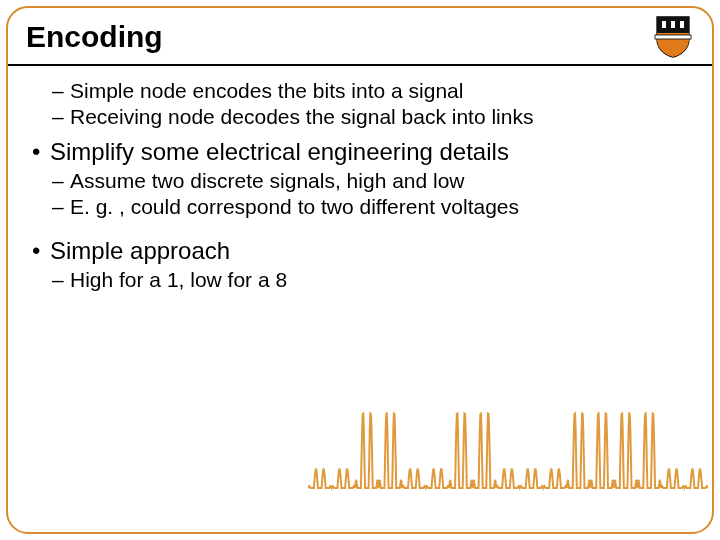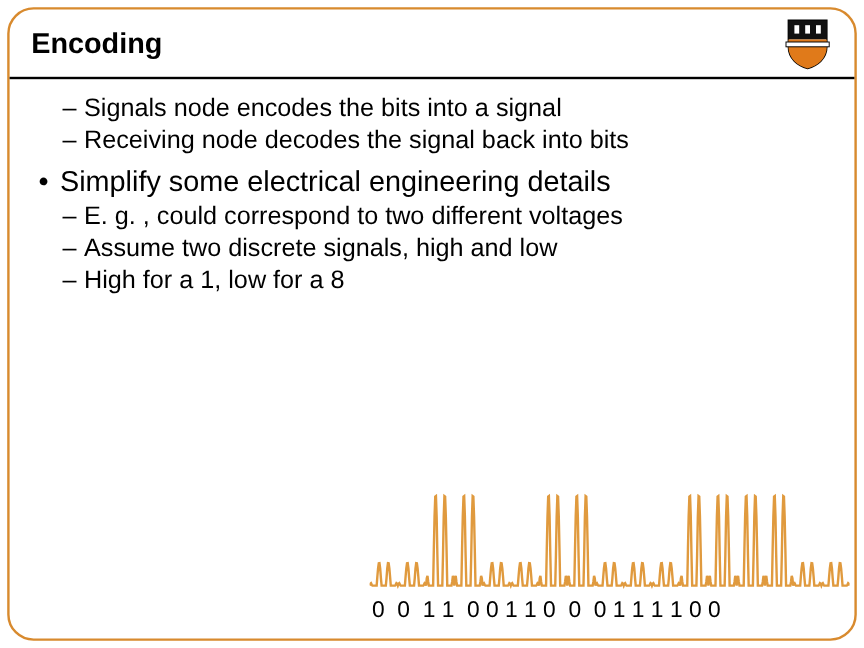--- a/index.html
+++ b/index.html
@@ -18,21 +18,21 @@
     border-radius: 22px;
     background: #fff;
   }
   .title-row {
     padding: 8px 18px 6px 18px;
     display: flex;
     align-items: center;
     justify-content: space-between;
   }
   .title {
-    font-size: 24px;
+    font-size: 30px;
     font-weight: bold;
     color: #000;
   }
   .shield {
     width: 42px;
     height: 42px;
     display: flex;
     align-items: center;
     justify-content: center;
   }
@@ -103,29 +103,29 @@
         <rect x="18" y="6" width="4" height="7" fill="#fff"></rect>
         <rect x="27" y="6" width="4" height="7" fill="#fff"></rect>
         <path d="M4 18 H36 V24 C36 34 28 40 20 42 C12 40 4 34 4 24 Z" fill="#e07a1a"></path>
         <rect x="2" y="20" width="36" height="4" fill="#fff" stroke="#000" stroke-width="0.8"></rect>
       </svg>
     </div>
   </div>
   <div class="divider"></div>
 
   <div class="content">
-    <div class="b2">Signals node encodes the bits into a signal</div>
-    <div class="b2">Receiving node decodes the signal back into bits</div>
+    <div class="b2">Simple node encodes the bits into a signal</div>
+    <div class="b2">Receiving node decodes the signal back into links</div>
 
     <div class="b1" style="">Simplify some electrical engineering details</div>
+    <div class="b2">Assume two discrete signals, high and low</div>
     <div class="b2">E. g. , could correspond to two different voltages</div>
-    <div class="b2">Assume two discrete signals, high and low</div>
 
+    <div class="b1" style="margin-top:16px">Simple approach</div>
     <div class="b2">High for a 1, low for a 8</div>
   </div>
 
   <div class="wave-container">
     <svg id="wave-svg" viewBox="0 0 400 100" width="400" height="100">
         <path d="M0.00 96.00 L0.59 94.46 L1.18 93.98 L1.76 95.20 L2.35 96.00 L2.94 96.00 L3.53 96.00 L4.12 96.00 L4.71 96.00 L5.29 96.00 L5.88 96.00 L6.47 88.41 L7.06 81.60 L7.65 77.47 L8.24 77.36 L8.82 81.63 L9.41 89.53 L10.00 96.00 L10.59 96.00 L11.18 96.00 L11.76 96.00 L12.35 96.00 L12.94 96.00 L13.53 96.00 L14.12 89.53 L14.71 81.63 L15.29 77.36 L15.88 77.47 L16.47 81.60 L17.06 88.41 L17.65 96.00 L18.24 96.00 L18.82 96.00 L19.41 96.00 L20.00 96.00 L20.59 96.00 L21.18 96.00 L21.76 95.20 L22.35 93.98 L22.94 94.46 L23.53 96.00 L23.53 96.00 L24.12 94.46 L24.71 93.98 L25.29 95.20 L25.88 96.00 L26.47 96.00 L27.06 96.00 L27.65 96.00 L28.24 96.00 L28.82 96.00 L29.41 96.00 L30.00 88.41 L30.59 81.60 L31.18 77.47 L31.76 77.36 L32.35 81.63 L32.94 89.53 L33.53 96.00 L34.12 96.00 L34.71 96.00 L35.29 96.00 L35.88 96.00 L36.47 96.00 L37.06 96.00 L37.65 89.53 L38.24 81.63 L38.82 77.36 L39.41 77.47 L40.00 81.60 L40.59 88.41 L41.18 96.00 L41.76 96.00 L42.35 96.00 L42.94 96.00 L43.53 96.00 L44.12 96.00 L44.71 96.00 L45.29 95.20 L45.88 93.98 L46.47 94.46 L47.06 96.00 L47.06 96.00 L47.65 89.85 L48.24 87.91 L48.82 92.79 L49.41 96.00 L50.00 96.00 L50.59 96.00 L51.18 96.00 L51.76 96.00 L52.35 96.00 L52.94 96.00 L53.53 65.62 L54.12 38.40 L54.71 21.89 L55.29 21.43 L55.88 38.51 L56.47 70.14 L57.06 96.00 L57.65 96.00 L58.24 96.00 L58.82 96.00 L59.41 96.00 L60.00 96.00 L60.59 96.00 L61.18 70.14 L61.76 38.51 L62.35 21.43 L62.94 21.89 L63.53 38.40 L64.12 65.62 L64.71 96.00 L65.29 96.00 L65.88 96.00 L66.47 96.00 L67.06 96.00 L67.65 96.00 L68.24 96.00 L68.82 92.79 L69.41 87.91 L70.00 89.85 L70.59 96.00 L70.59 96.00 L71.18 89.85 L71.76 87.91 L72.35 92.79 L72.94 96.00 L73.53 96.00 L74.12 96.00 L74.71 96.00 L75.29 96.00 L75.88 96.00 L76.47 96.00 L77.06 65.62 L77.65 38.40 L78.24 21.89 L78.82 21.43 L79.41 38.51 L80.00 70.14 L80.59 96.00 L81.18 96.00 L81.76 96.00 L82.35 96.00 L82.94 96.00 L83.53 96.00 L84.12 96.00 L84.71 70.14 L85.29 38.51 L85.88 21.43 L86.47 21.89 L87.06 38.40 L87.65 65.62 L88.24 96.00 L88.82 96.00 L89.41 96.00 L90.00 96.00 L90.59 96.00 L91.18 96.00 L91.76 96.00 L92.35 92.79 L92.94 87.91 L93.53 89.85 L94.12 96.00 L94.12 96.00 L94.71 94.46 L95.29 93.98 L95.88 95.20 L96.47 96.00 L97.06 96.00 L97.65 96.00 L98.24 96.00 L98.82 96.00 L99.41 96.00 L100.00 96.00 L100.59 88.41 L101.18 81.60 L101.76 77.47 L102.35 77.36 L102.94 81.63 L103.53 89.53 L104.12 96.00 L104.71 96.00 L105.29 96.00 L105.88 96.00 L106.47 96.00 L107.06 96.00 L107.65 96.00 L108.24 89.53 L108.82 81.63 L109.41 77.36 L110.00 77.47 L110.59 81.60 L111.18 88.41 L111.76 96.00 L112.35 96.00 L112.94 96.00 L113.53 96.00 L114.12 96.00 L114.71 96.00 L115.29 96.00 L115.88 95.20 L116.47 93.98 L117.06 94.46 L117.65 96.00 L117.65 96.00 L118.24 94.46 L118.82 93.98 L119.41 95.20 L120.00 96.00 L120.59 96.00 L121.18 96.00 L121.76 96.00 L122.35 96.00 L122.94 96.00 L123.53 96.00 L124.12 88.41 L124.71 81.60 L125.29 77.47 L125.88 77.36 L126.47 81.63 L127.06 89.53 L127.65 96.00 L128.24 96.00 L128.82 96.00 L129.41 96.00 L130.00 96.00 L130.59 96.00 L131.18 96.00 L131.76 89.53 L132.35 81.63 L132.94 77.36 L133.53 77.47 L134.12 81.60 L134.71 88.41 L135.29 96.00 L135.88 96.00 L136.47 96.00 L137.06 96.00 L137.65 96.00 L138.24 96.00 L138.82 96.00 L139.41 95.20 L140.00 93.98 L140.59 94.46 L141.18 96.00 L141.18 96.00 L141.76 89.85 L142.35 87.91 L142.94 92.79 L143.53 96.00 L144.12 96.00 L144.71 96.00 L145.29 96.00 L145.88 96.00 L146.47 96.00 L147.06 96.00 L147.65 65.62 L148.24 38.40 L148.82 21.89 L149.41 21.43 L150.00 38.51 L150.59 70.14 L151.18 96.00 L151.76 96.00 L152.35 96.00 L152.94 96.00 L153.53 96.00 L154.12 96.00 L154.71 96.00 L155.29 70.14 L155.88 38.51 L156.47 21.43 L157.06 21.89 L157.65 38.40 L158.24 65.62 L158.82 96.00 L159.41 96.00 L160.00 96.00 L160.59 96.00 L161.18 96.00 L161.76 96.00 L162.35 96.00 L162.94 92.79 L163.53 87.91 L164.12 89.85 L164.71 96.00 L164.71 96.00 L165.29 89.85 L165.88 87.91 L166.47 92.79 L167.06 96.00 L167.65 96.00 L168.24 96.00 L168.82 96.00 L169.41 96.00 L170.00 96.00 L170.59 96.00 L171.18 65.62 L171.76 38.40 L172.35 21.89 L172.94 21.43 L173.53 38.51 L174.12 70.14 L174.71 96.00 L175.29 96.00 L175.88 96.00 L176.47 96.00 L177.06 96.00 L177.65 96.00 L178.24 96.00 L178.82 70.14 L179.41 38.51 L180.00 21.43 L180.59 21.89 L181.18 38.40 L181.76 65.62 L182.35 96.00 L182.94 96.00 L183.53 96.00 L184.12 96.00 L184.71 96.00 L185.29 96.00 L185.88 96.00 L186.47 92.79 L187.06 87.91 L187.65 89.85 L188.24 96.00 L188.24 96.00 L188.82 94.46 L189.41 93.98 L190.00 95.20 L190.59 96.00 L191.18 96.00 L191.76 96.00 L192.35 96.00 L192.94 96.00 L193.53 96.00 L194.12 96.00 L194.71 88.41 L195.29 81.60 L195.88 77.47 L196.47 77.36 L197.06 81.63 L197.65 89.53 L198.24 96.00 L198.82 96.00 L199.41 96.00 L200.00 96.00 L200.59 96.00 L201.18 96.00 L201.76 96.00 L202.35 89.53 L202.94 81.63 L203.53 77.36 L204.12 77.47 L204.71 81.60 L205.29 88.41 L205.88 96.00 L206.47 96.00 L207.06 96.00 L207.65 96.00 L208.24 96.00 L208.82 96.00 L209.41 96.00 L210.00 95.20 L210.59 93.98 L211.18 94.46 L211.76 96.00 L211.76 96.00 L212.35 94.46 L212.94 93.98 L213.53 95.20 L214.12 96.00 L214.71 96.00 L215.29 96.00 L215.88 96.00 L216.47 96.00 L217.06 96.00 L217.65 96.00 L218.24 88.41 L218.82 81.60 L219.41 77.47 L220.00 77.36 L220.59 81.63 L221.18 89.53 L221.76 96.00 L222.35 96.00 L222.94 96.00 L223.53 96.00 L224.12 96.00 L224.71 96.00 L225.29 96.00 L225.88 89.53 L226.47 81.63 L227.06 77.36 L227.65 77.47 L228.24 81.60 L228.82 88.41 L229.41 96.00 L230.00 96.00 L230.59 96.00 L231.18 96.00 L231.76 96.00 L232.35 96.00 L232.94 96.00 L233.53 95.20 L234.12 93.98 L234.71 94.46 L235.29 96.00 L235.29 96.00 L235.88 94.46 L236.47 93.98 L237.06 95.20 L237.65 96.00 L238.24 96.00 L238.82 96.00 L239.41 96.00 L240.00 96.00 L240.59 96.00 L241.18 96.00 L241.76 88.41 L242.35 81.60 L242.94 77.47 L243.53 77.36 L244.12 81.63 L244.71 89.53 L245.29 96.00 L245.88 96.00 L246.47 96.00 L247.06 96.00 L247.65 96.00 L248.24 96.00 L248.82 96.00 L249.41 89.53 L250.00 81.63 L250.59 77.36 L251.18 77.47 L251.76 81.60 L252.35 88.41 L252.94 96.00 L253.53 96.00 L254.12 96.00 L254.71 96.00 L255.29 96.00 L255.88 96.00 L256.47 96.00 L257.06 95.20 L257.65 93.98 L258.24 94.46 L258.82 96.00 L258.82 96.00 L259.41 89.85 L260.00 87.91 L260.59 92.79 L261.18 96.00 L261.76 96.00 L262.35 96.00 L262.94 96.00 L263.53 96.00 L264.12 96.00 L264.71 96.00 L265.29 65.62 L265.88 38.40 L266.47 21.89 L267.06 21.43 L267.65 38.51 L268.24 70.14 L268.82 96.00 L269.41 96.00 L270.00 96.00 L270.59 96.00 L271.18 96.00 L271.76 96.00 L272.35 96.00 L272.94 70.14 L273.53 38.51 L274.12 21.43 L274.71 21.89 L275.29 38.40 L275.88 65.62 L276.47 96.00 L277.06 96.00 L277.65 96.00 L278.24 96.00 L278.82 96.00 L279.41 96.00 L280.00 96.00 L280.59 92.79 L281.18 87.91 L281.76 89.85 L282.35 96.00 L282.35 96.00 L282.94 89.85 L283.53 87.91 L284.12 92.79 L284.71 96.00 L285.29 96.00 L285.88 96.00 L286.47 96.00 L287.06 96.00 L287.65 96.00 L288.24 96.00 L288.82 65.62 L289.41 38.40 L290.00 21.89 L290.59 21.43 L291.18 38.51 L291.76 70.14 L292.35 96.00 L292.94 96.00 L293.53 96.00 L294.12 96.00 L294.71 96.00 L295.29 96.00 L295.88 96.00 L296.47 70.14 L297.06 38.51 L297.65 21.43 L298.24 21.89 L298.82 38.40 L299.41 65.62 L300.00 96.00 L300.59 96.00 L301.18 96.00 L301.76 96.00 L302.35 96.00 L302.94 96.00 L303.53 96.00 L304.12 92.79 L304.71 87.91 L305.29 89.85 L305.88 96.00 L305.88 96.00 L306.47 89.85 L307.06 87.91 L307.65 92.79 L308.24 96.00 L308.82 96.00 L309.41 96.00 L310.00 96.00 L310.59 96.00 L311.18 96.00 L311.76 96.00 L312.35 65.62 L312.94 38.40 L313.53 21.89 L314.12 21.43 L314.71 38.51 L315.29 70.14 L315.88 96.00 L316.47 96.00 L317.06 96.00 L317.65 96.00 L318.24 96.00 L318.82 96.00 L319.41 96.00 L320.00 70.14 L320.59 38.51 L321.18 21.43 L321.76 21.89 L322.35 38.40 L322.94 65.62 L323.53 96.00 L324.12 96.00 L324.71 96.00 L325.29 96.00 L325.88 96.00 L326.47 96.00 L327.06 96.00 L327.65 92.79 L328.24 87.91 L328.82 89.85 L329.41 96.00 L329.41 96.00 L330.00 89.85 L330.59 87.91 L331.18 92.79 L331.76 96.00 L332.35 96.00 L332.94 96.00 L333.53 96.00 L334.12 96.00 L334.71 96.00 L335.29 96.00 L335.88 65.62 L336.47 38.40 L337.06 21.89 L337.65 21.43 L338.24 38.51 L338.82 70.14 L339.41 96.00 L340.00 96.00 L340.59 96.00 L341.18 96.00 L341.76 96.00 L342.35 96.00 L342.94 96.00 L343.53 70.14 L344.12 38.51 L344.71 21.43 L345.29 21.89 L345.88 38.40 L346.47 65.62 L347.06 96.00 L347.65 96.00 L348.24 96.00 L348.82 96.00 L349.41 96.00 L350.00 96.00 L350.59 96.00 L351.18 92.79 L351.76 87.91 L352.35 89.85 L352.94 96.00 L352.94 96.00 L353.53 94.46 L354.12 93.98 L354.71 95.20 L355.29 96.00 L355.88 96.00 L356.47 96.00 L357.06 96.00 L357.65 96.00 L358.24 96.00 L358.82 96.00 L359.41 88.41 L360.00 81.60 L360.59 77.47 L361.18 77.36 L361.76 81.63 L362.35 89.53 L362.94 96.00 L363.53 96.00 L364.12 96.00 L364.71 96.00 L365.29 96.00 L365.88 96.00 L366.47 96.00 L367.06 89.53 L367.65 81.63 L368.24 77.36 L368.82 77.47 L369.41 81.60 L370.00 88.41 L370.59 96.00 L371.18 96.00 L371.76 96.00 L372.35 96.00 L372.94 96.00 L373.53 96.00 L374.12 96.00 L374.71 95.20 L375.29 93.98 L375.88 94.46 L376.47 96.00 L376.47 96.00 L377.06 94.46 L377.65 93.98 L378.24 95.20 L378.82 96.00 L379.41 96.00 L380.00 96.00 L380.59 96.00 L381.18 96.00 L381.76 96.00 L382.35 96.00 L382.94 88.41 L383.53 81.60 L384.12 77.47 L384.71 77.36 L385.29 81.63 L385.88 89.53 L386.47 96.00 L387.06 96.00 L387.65 96.00 L388.24 96.00 L388.82 96.00 L389.41 96.00 L390.00 96.00 L390.59 89.53 L391.18 81.63 L391.76 77.36 L392.35 77.47 L392.94 81.60 L393.53 88.41 L394.12 96.00 L394.71 96.00 L395.29 96.00 L395.88 96.00 L396.47 96.00 L397.06 96.00 L397.65 96.00 L398.24 95.20 L398.82 93.98 L399.41 94.46 L400.00 96.00 " fill="none" stroke="#e09a3e" stroke-width="2"></path>
       </svg>
   </div>
-  <div class="bit-row">0  0  1 1  0 0 1 1 0  0  0 1 1 1 1 0 0</div>
 </div>
 
 </body></html>

